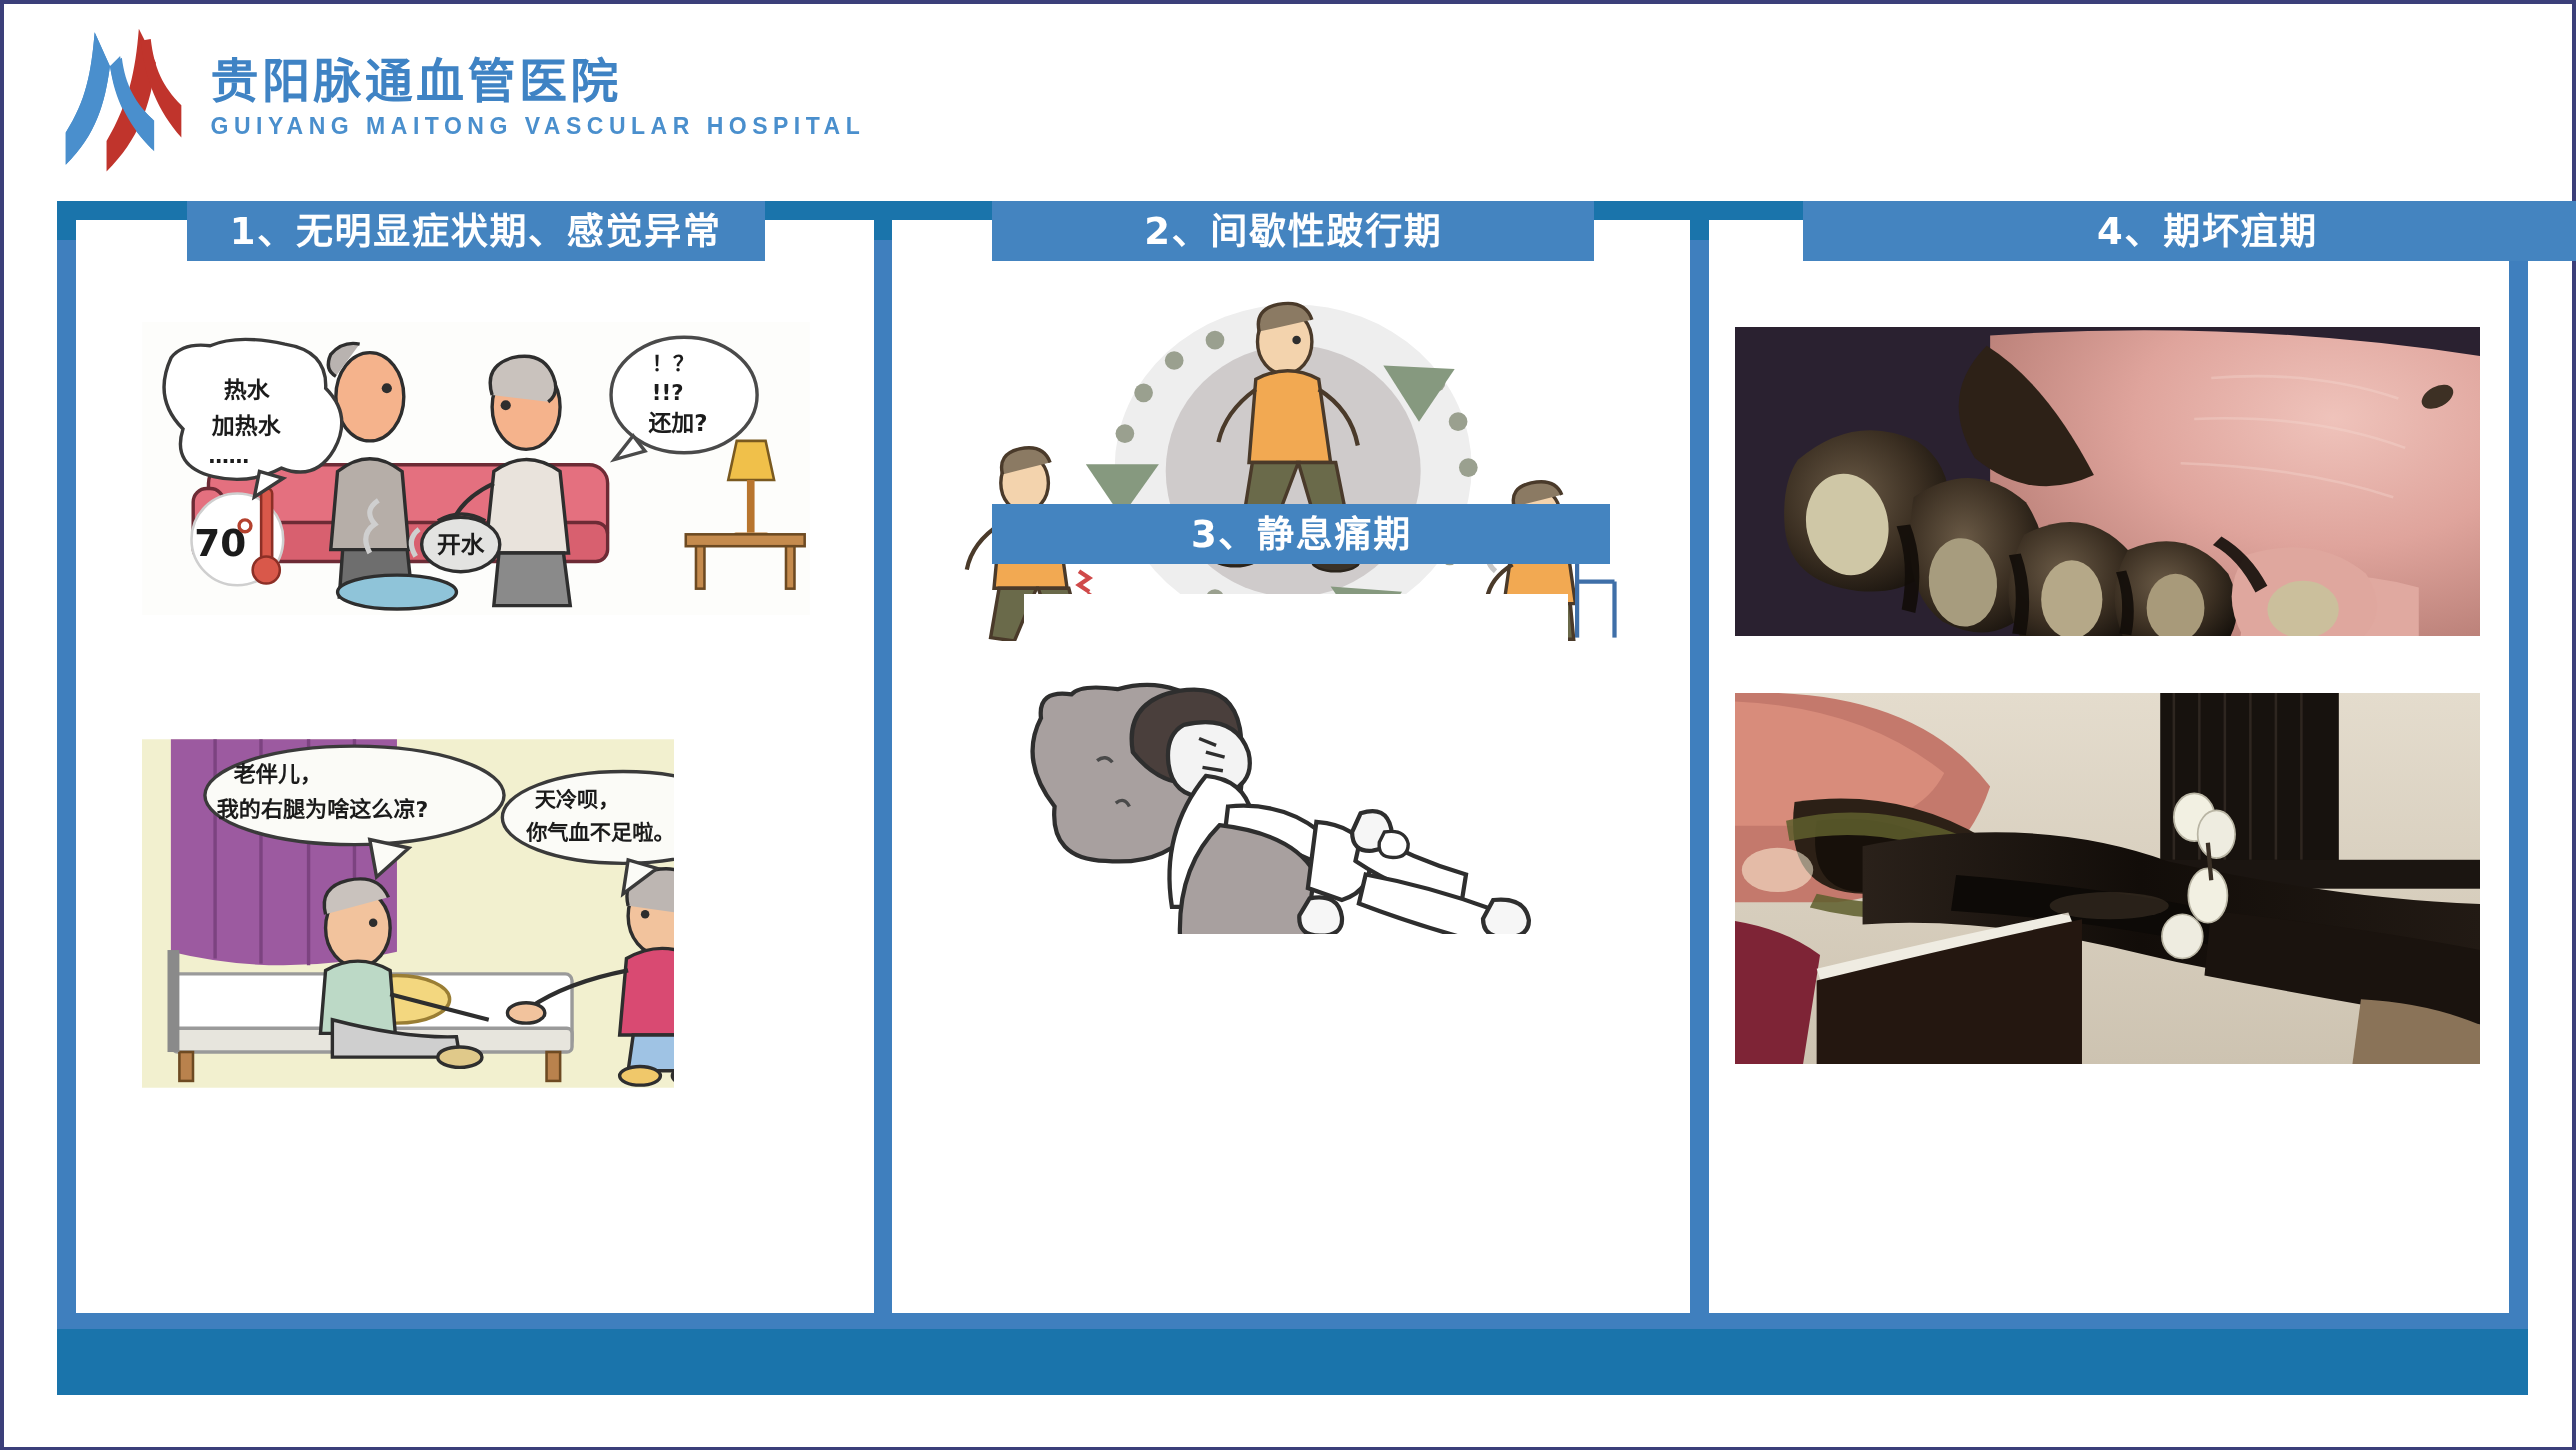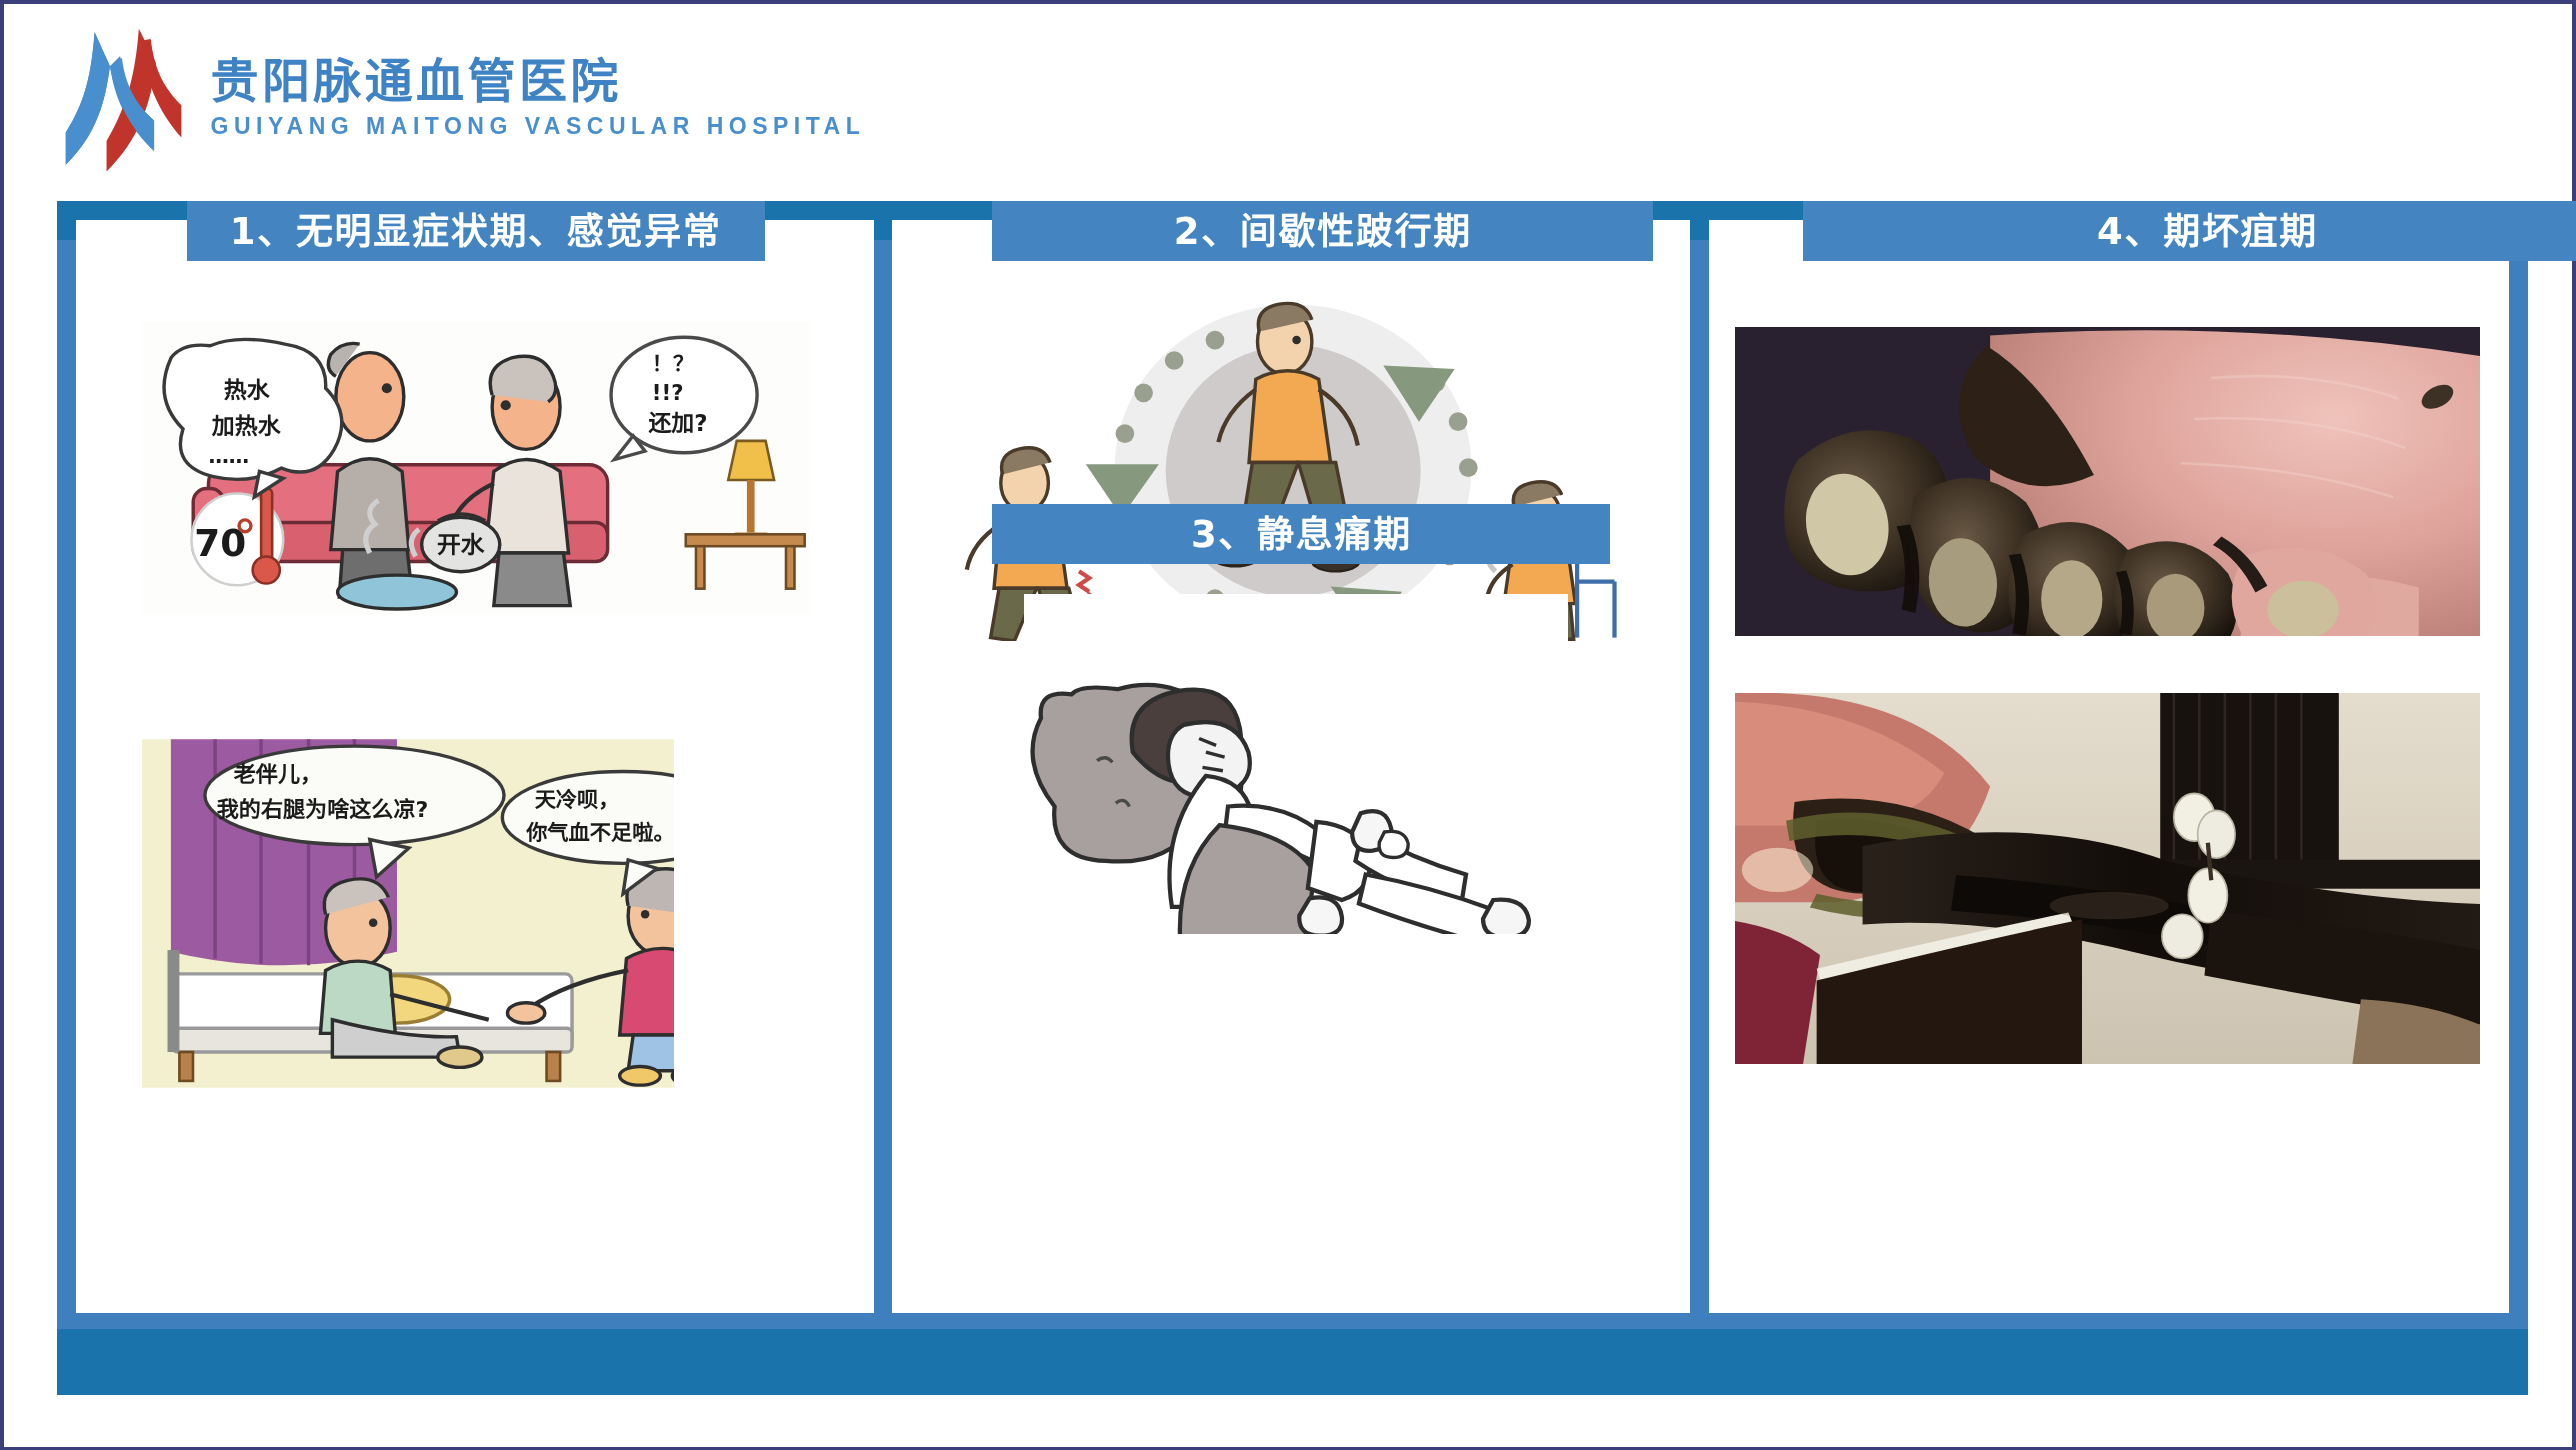--- a/index.html
+++ b/index.html
@@ -57,21 +57,21 @@
   .title-bar{
     position:absolute;height:60px;background:#4484c0;
     display:flex;justify-content:center;
     box-shadow:0 0 0 0 rgba(0,0,0,0);
   }
   .title-bar span{
     color:#ffffff;font-size:37px;font-weight:bold;letter-spacing:1.7px;
     font-family:"DejaVu Sans","Liberation Sans",sans-serif;white-space:nowrap;
   }
   .tb1{left:111px;top:-18.7px;width:578px;}
-  .tb2{left:100px;top:-18.7px;width:661px;}
+  .tb2{left:100px;top:-18.7px;width:602px;}
   .tb3{left:100px;top:284px;width:618px;}
   .tb4{left:94px;top:-18.7px;width:809px;}
 
   
   .illo{
     background:#fff;overflow:hidden;position:relative;
   }
   .photo{
     background:#111;overflow:hidden;position:relative;
   }

